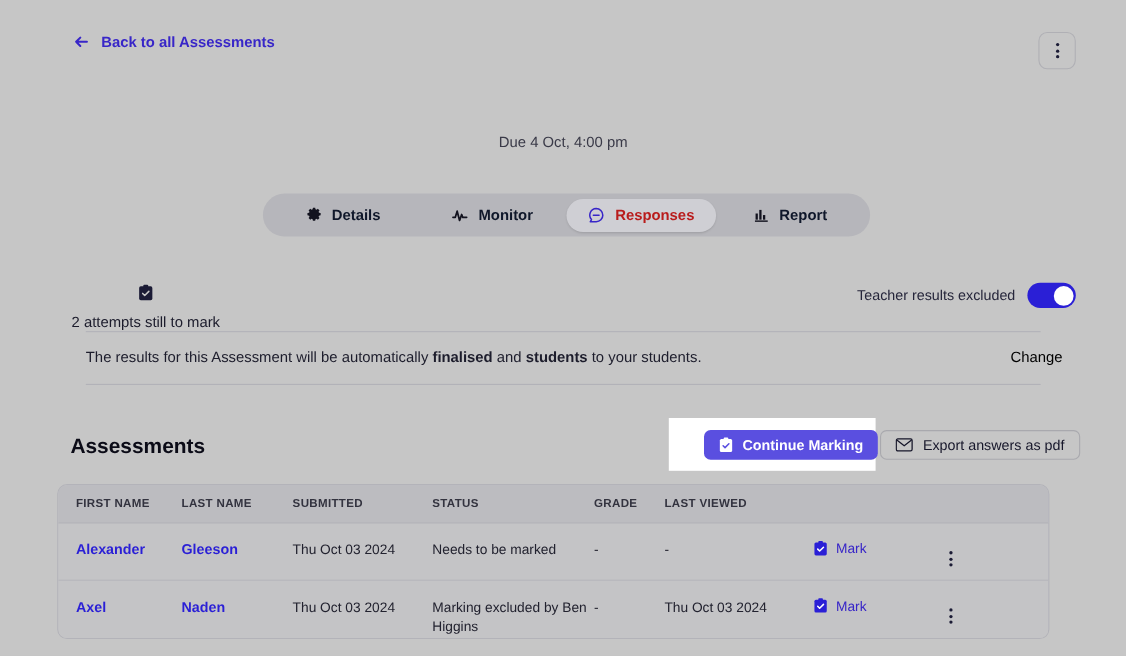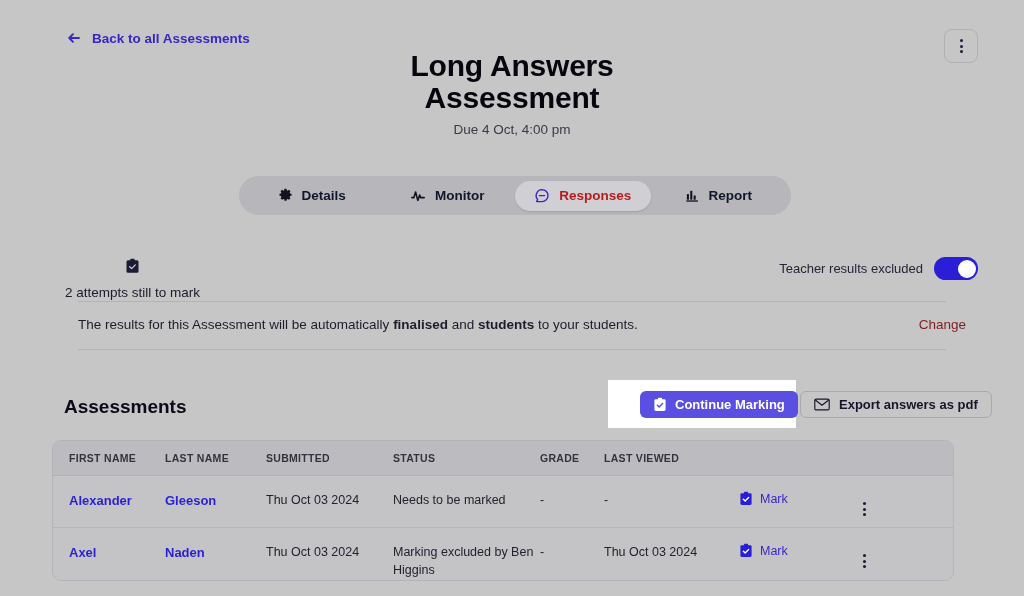--- a/index.html
+++ b/index.html
@@ -188,21 +188,21 @@
     top: 317px;
     font-size: 13.5px;
     color: #1d1d2c;
   }
   .notice b { font-weight: 700; }
   .change-link {
     position: absolute;
     right: 58px;
     top: 317px;
     font-size: 13.5px;
-    color: #7f1d1d;
+    color: #000000;
     text-decoration: none;
     cursor: pointer;
     font-weight: 400;
   }
 
   
   .section-title {
     position: absolute;
     left: 64px;
     top: 396px;
@@ -243,21 +243,21 @@
     height: 27px;
     padding: 0 13px;
     display: flex;
     align-items: center;
     gap: 9px;
     background: transparent;
     border: 1px solid #a9a9ae;
     border-radius: 6px;
     color: #16162a;
     font-size: 13px;
-    font-weight: 700;
+    font-weight: 400;
     font-family: inherit;
     cursor: pointer;
   }
 
   
   .table-card {
     position: absolute;
     left: 52px;
     top: 440px;
     width: 900px;
@@ -340,24 +340,20 @@
   </a>
 
   <button class="kebab-btn">
     <span class="dots-v">
         <i></i>
         <i></i>
         <i></i>
       </span>
   </button>
 
-  <div class="title">
-    <span>Long Answers</span>
-    <span>Assessment</span>
-  </div>
   <div class="due">Due 4 Oct, 4:00 pm</div>
 
   <div class="tabs">
     <button class="tab">
       <span class="ico">
         <svg width="15" height="15" viewBox="0 0 16 16" fill="#13131f">
           <path d="M8 5.2a2.8 2.8 0 100 5.6 2.8 2.8 0 000-5.6zm0 4.2a1.4 1.4 0 110-2.8 1.4 1.4 0 010 2.8z"></path>
           <path d="M9.1.8H6.9l-.3 1.6-1 .4L4.3 1.9 2.7 3.5l.9 1.3-.4 1L1.6 6.1v2.2l1.6.3.4 1-.9 1.3 1.6 1.6 1.3-.9 1 .4.3 1.6h2.2l.3-1.6 1-.4 1.3.9 1.6-1.6-.9-1.3.4-1 1.6-.3V6.1l-1.6-.3-.4-1 .9-1.3-1.6-1.6-1.3.9-1-.4L9.1.8z"></path>
         </svg>
       </span>

